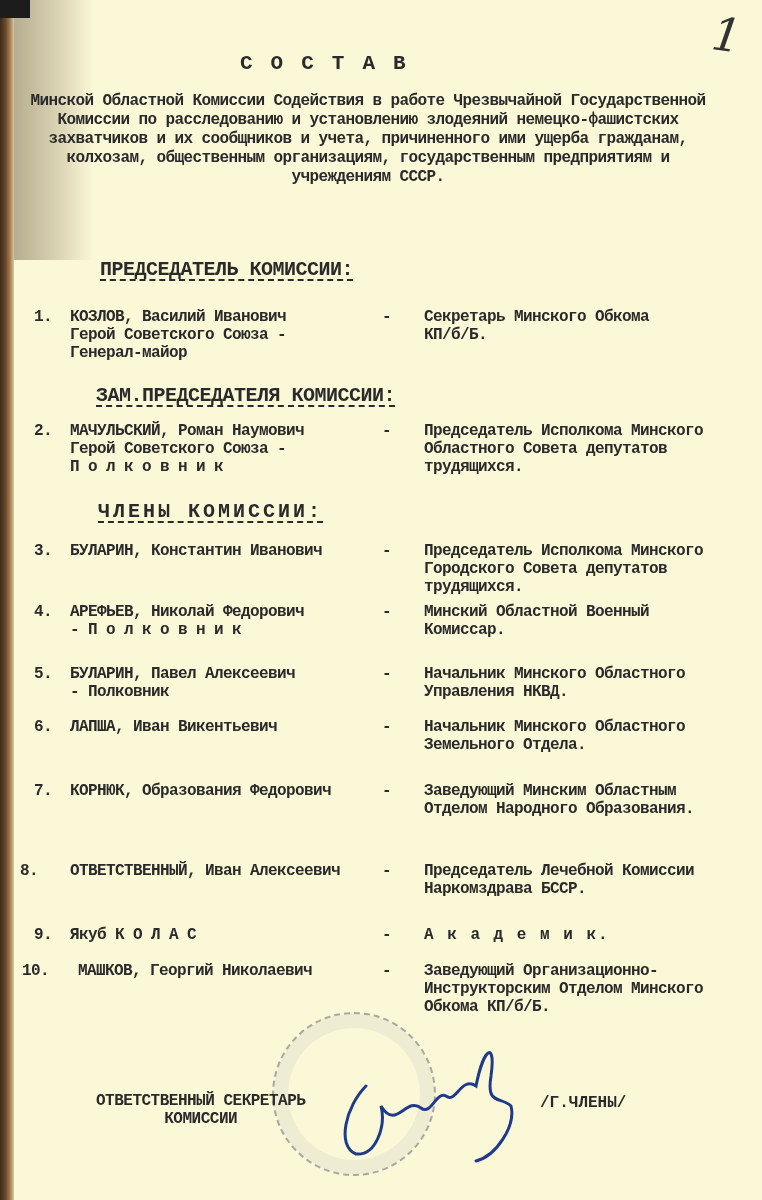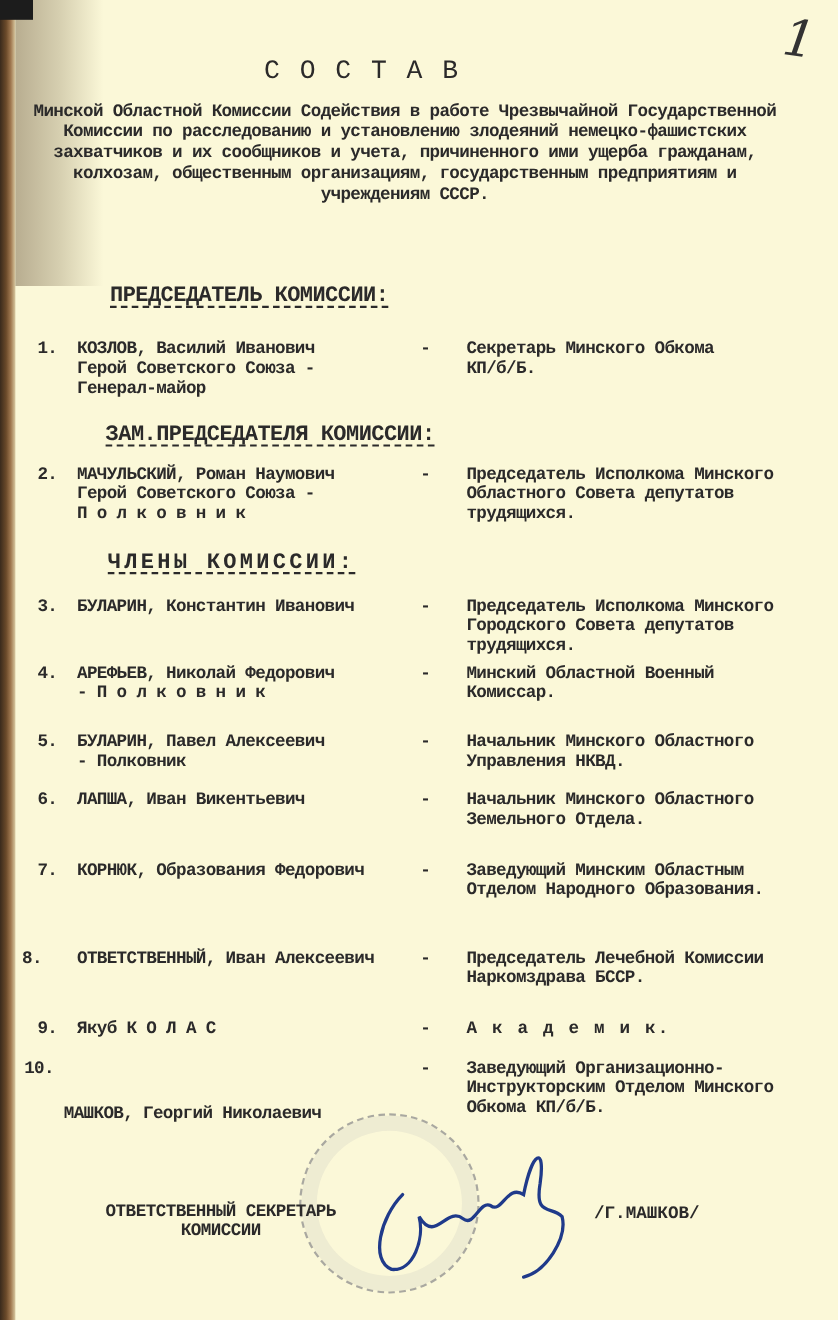--- a/index.html
+++ b/index.html
@@ -5,21 +5,21 @@
   html, body { margin:0; padding:0; }
   body { width:762px; height:1200px; overflow:hidden; position:relative;
     background:#fbf8d8; font-family:"Liberation Mono", "DejaVu Sans Mono", monospace; color:#2b2a2a; }
   .binding { position:absolute; left:0; top:0; width:14px; height:1200px;
     background:linear-gradient(90deg,#3a2a1c 0,#6b4a2a 40%,#a07850 70%,#d8c9a0 100%); }
   .fold { position:absolute; left:14px; top:0; width:80px; height:260px;
     background:linear-gradient(90deg,#b8ad90 0,#d6cfb0 50%,rgba(251,248,216,0) 100%); }
   .topdark { position:absolute; left:0; top:0; width:30px; height:18px; background:#1c1c1c; }
   .page-num { position:absolute; left:712px; top:8px; font-family:"DejaVu Serif", serif;
     font-style:italic; font-size:46px; color:#333; transform:rotate(8deg); }
-  .title { position:absolute; left:240px; top:52px; font-size:24px; letter-spacing:18px; font-weight:normal; }
+  .title { position:absolute; left:240px; top:52px; font-size:21px; letter-spacing:18px; font-weight:bold; }
   .intro { position:absolute; left:18px; top:92px; width:700px; font-size:16px; line-height:19px;
     font-weight:bold; text-align:center; letter-spacing:-0.6px; }
   .section { position:absolute; font-size:20px; font-weight:bold; text-decoration:underline dashed;
     text-underline-offset:4px; letter-spacing:-0.5px; }
   .row { position:absolute; left:34px; width:710px; font-size:16px; font-weight:bold; line-height:18px; letter-spacing:-0.6px; }
   .num { position:absolute; left:0; top:0; }
   .name { position:absolute; left:36px; top:0; width:330px; white-space:pre-line; }
   .dash { position:absolute; left:348px; top:0; }
   .role { position:absolute; left:390px; top:0; width:320px; white-space:pre-line; }
   .sig-label { position:absolute; left:96px; top:1092px; font-size:16px; font-weight:bold;
@@ -112,25 +112,25 @@
 
 <div class="row" style="top:926px;">
   <span class="num">9.</span>
   <span class="name">Якуб К О Л А С</span>
   <span class="dash">-</span>
   <span class="role" style="letter-spacing:2px;">А к а д е м и к.</span>
 </div>
 
 <div class="row" style="top:962px;left:22px;">
   <span class="num">10.</span>
-  <span class="name" style="left:36px;margin-top:41px;">МАШКОВ, Георгий Николаевич</span>
+  <span class="name" style="left:56px;">МАШКОВ, Георгий Николаевич</span>
   <span class="dash" style="left:360px;">-</span>
   <span class="role" style="left:402px;">Заведующий Организационно-Инструкторским Отделом Минского Обкома КП/б/Б.</span>
 </div>
 
 <div class="stamp"></div>
 <svg class="signature" width="200" height="130" viewBox="0 0 200 130">
   <path d="M40 50 C20 70, 10 110, 30 118 C50 120, 60 90, 55 70 C70 95, 80 60, 95 72 C105 80, 110 55, 120 60 C130 68, 135 40, 150 50 C158 10, 170 5, 165 40 C160 70, 175 60, 185 70 C190 90, 170 120, 150 125" fill="none" stroke="#1f3a8a" stroke-width="3" stroke-linecap="round"></path>
 </svg>
 
 <div class="sig-label">ОТВЕТСТВЕННЫЙ СЕКРЕТАРЬ
 КОМИССИИ</div>
-<div class="sig-name">/Г.МАШКОВ/</div>
+<div class="sig-name">/Г.ЧЛЕНЫ/</div>
 
 </body></html>

